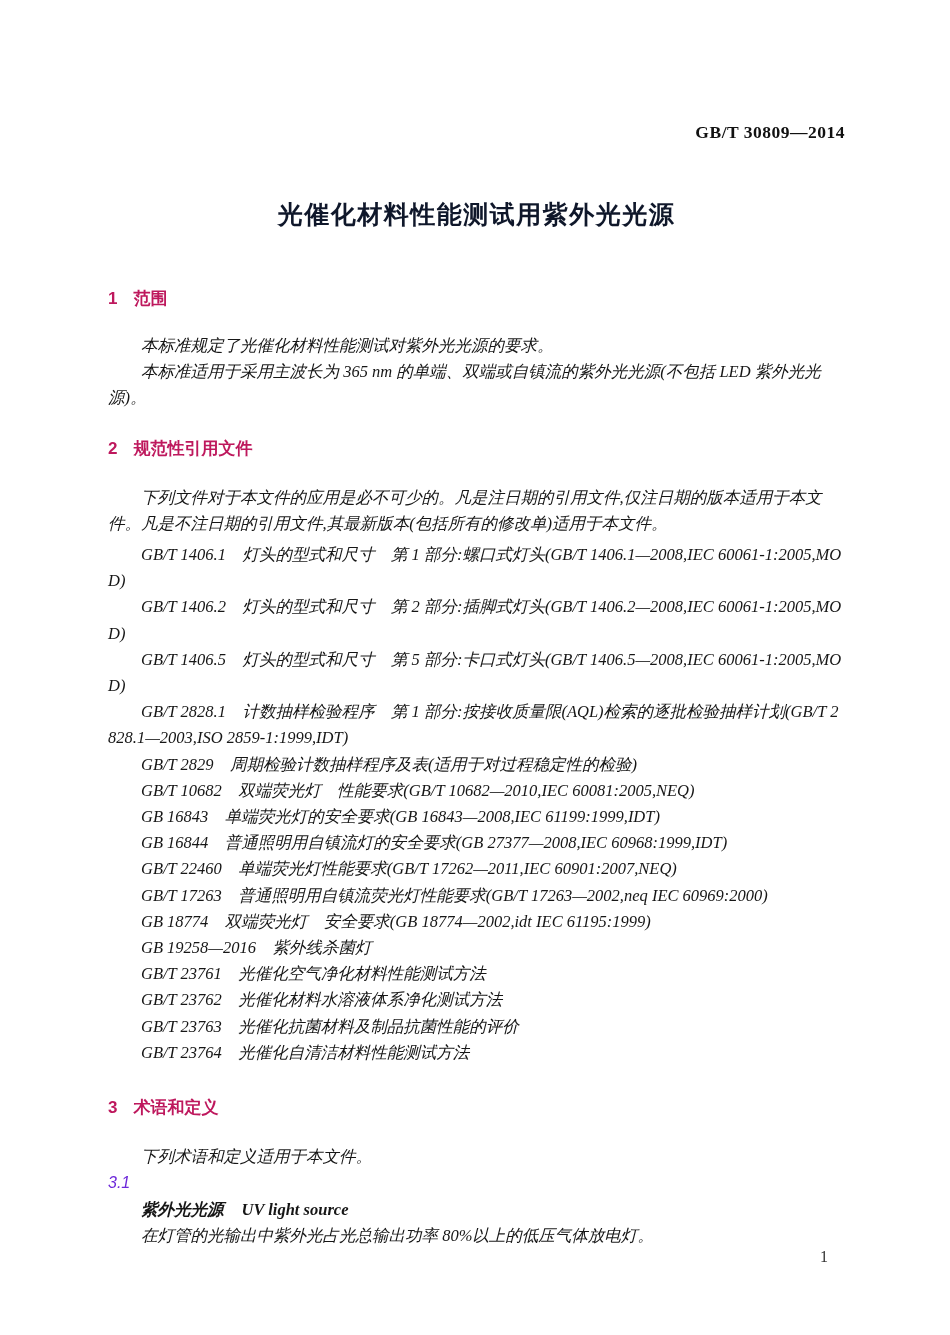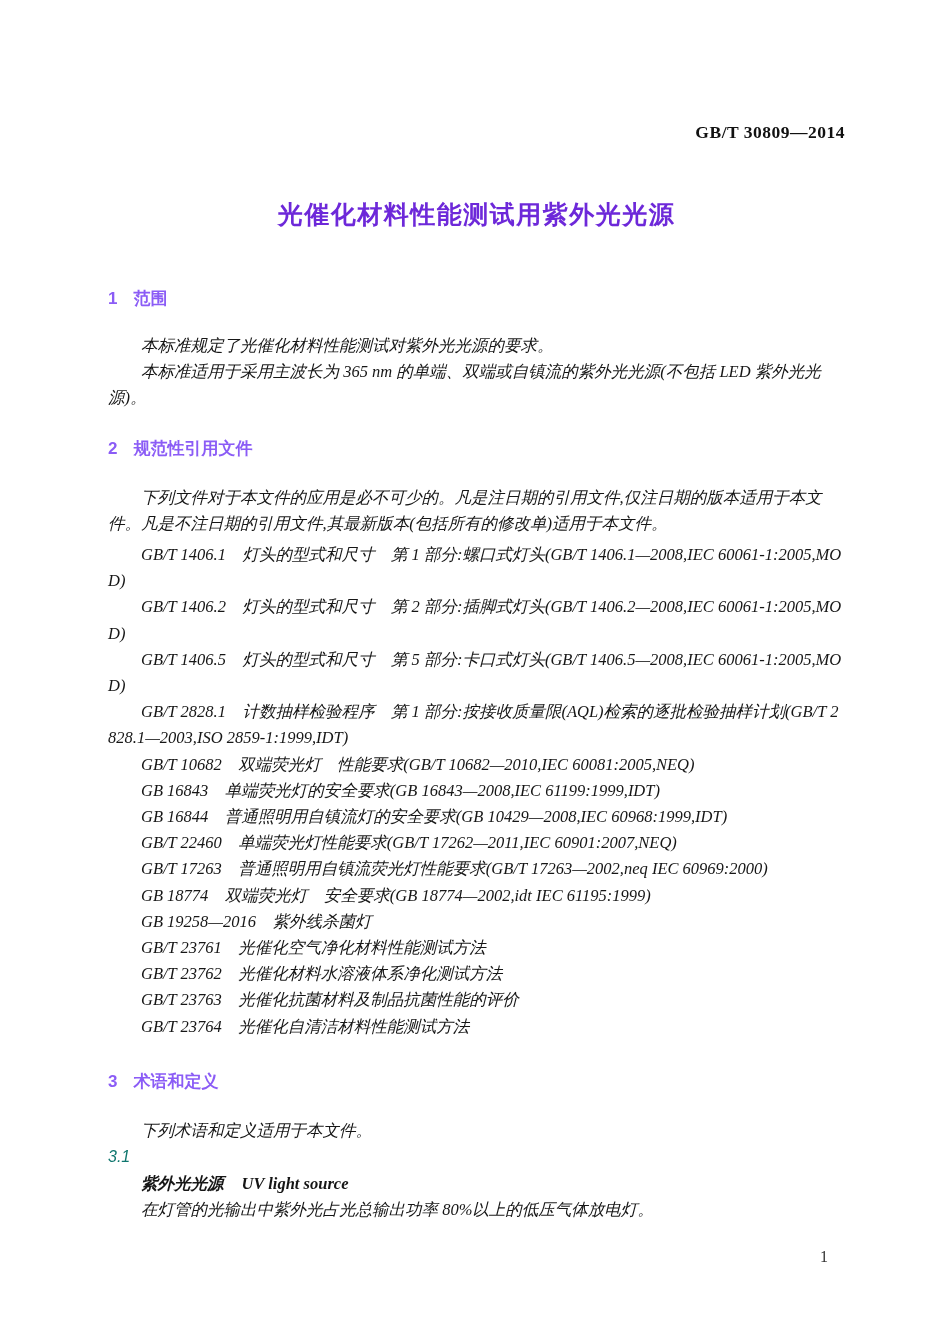--- a/index.html
+++ b/index.html
@@ -26,50 +26,50 @@
     color: #111111;
   }
   .doc-title {
     margin: 54px 0 0 0;
     text-align: center;
     font-family: "Liberation Sans", "DejaVu Sans", sans-serif;
     font-weight: bold;
     font-size: 25px;
     letter-spacing: 1.5px;
     line-height: 34px;
-    color: #6d28d9;
+    color: #0f172a;
   }
   .sec-heading {
     margin: 0;
     font-family: "Liberation Sans", "DejaVu Sans", sans-serif;
     font-weight: bold;
     font-size: 17px;
     line-height: 24px;
-    color: #8b5cf6;
+    color: #be185d;
   }
   .sec-num { display: inline-block; margin-right: 16px; }
   .sec-scope    { margin-top: 56px; }
   .sec-refs     { margin-top: 26px; }
   .sec-terms    { margin-top: 30px; }
   p { margin: 0; line-height: 26px; font-style: italic; }
   .indent { text-indent: 2em; }
   .body-paras { margin-top: 22px; }
   .intro { margin-top: 24px; }
   .refs-list { margin-top: 5px; }
   .ref-item {
     text-indent: 2em;
     word-break: break-all;
     line-height: 26.2px;
   }
   .term-number {
     margin-top: 0;
     font-family: "Liberation Sans", "DejaVu Sans", sans-serif;
     font-size: 16px;
     line-height: 26px;
-    color: #0f766e;
+    color: #6d28d9;
   }
   .term-line { text-indent: 2em; line-height: 26px; }
   .term-zh {
     font-family: "Liberation Sans", "DejaVu Sans", sans-serif;
     font-weight: bold;
     font-size: 16.5px;
   }
   .term-en {
     font-family: "Liberation Serif", "DejaVu Serif", serif;
     font-weight: bold;
@@ -106,23 +106,24 @@
   <div class="sec-refs">
     <h2 class="sec-heading">
       <span class="sec-num">2</span><span>规范性引用文件</span>
     </h2>
     <p class="indent intro">下列文件对于本文件的应用是必不可少的。凡是注日期的引用文件,仅注日期的版本适用于本文件。凡是不注日期的引用文件,其最新版本(包括所有的修改单)适用于本文件。</p>
     <div class="refs-list">
         <p class="ref-item">GB/T 1406.1　灯头的型式和尺寸　第 1 部分:螺口式灯头(GB/T 1406.1—2008,IEC 60061-1:2005,MOD)</p>
         <p class="ref-item">GB/T 1406.2　灯头的型式和尺寸　第 2 部分:插脚式灯头(GB/T 1406.2—2008,IEC 60061-1:2005,MOD)</p>
         <p class="ref-item">GB/T 1406.5　灯头的型式和尺寸　第 5 部分:卡口式灯头(GB/T 1406.5—2008,IEC 60061-1:2005,MOD)</p>
         <p class="ref-item">GB/T 2828.1　计数抽样检验程序　第 1 部分:按接收质量限(AQL)检索的逐批检验抽样计划(GB/T 2828.1—2003,ISO 2859-1:1999,IDT)</p>
+        <p class="ref-item">GB/T 2829　周期检验计数抽样程序及表(适用于对过程稳定性的检验)</p>
         <p class="ref-item">GB/T 10682　双端荧光灯　性能要求(GB/T 10682—2010,IEC 60081:2005,NEQ)</p>
         <p class="ref-item">GB 16843　单端荧光灯的安全要求(GB 16843—2008,IEC 61199:1999,IDT)</p>
-        <p class="ref-item">GB 16844　普通照明用自镇流灯的安全要求(GB 10429—2008,IEC 60968:1999,IDT)</p>
+        <p class="ref-item">GB 16844　普通照明用自镇流灯的安全要求(GB 27377—2008,IEC 60968:1999,IDT)</p>
         <p class="ref-item">GB/T 22460　单端荧光灯性能要求(GB/T 17262—2011,IEC 60901:2007,NEQ)</p>
         <p class="ref-item">GB/T 17263　普通照明用自镇流荧光灯性能要求(GB/T 17263—2002,neq IEC 60969:2000)</p>
         <p class="ref-item">GB 18774　双端荧光灯　安全要求(GB 18774—2002,idt IEC 61195:1999)</p>
         <p class="ref-item">GB 19258—2016　紫外线杀菌灯</p>
         <p class="ref-item">GB/T 23761　光催化空气净化材料性能测试方法</p>
         <p class="ref-item">GB/T 23762　光催化材料水溶液体系净化测试方法</p>
         <p class="ref-item">GB/T 23763　光催化抗菌材料及制品抗菌性能的评价</p>
         <p class="ref-item">GB/T 23764　光催化自清洁材料性能测试方法</p>
       </div>
   </div>

